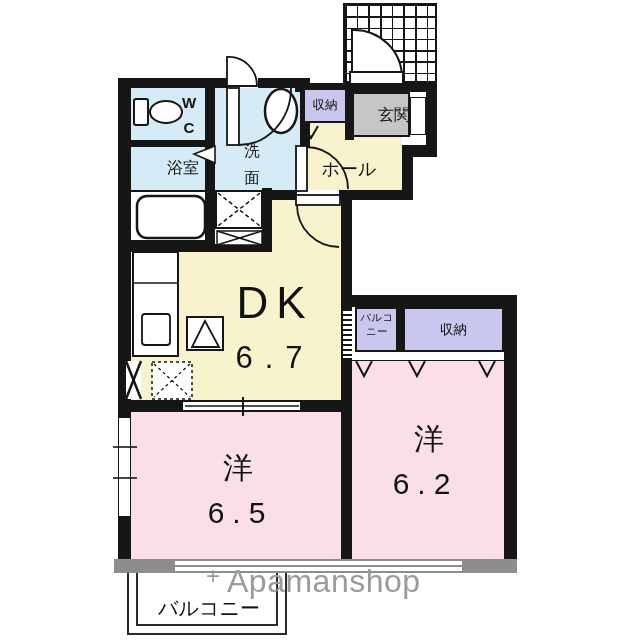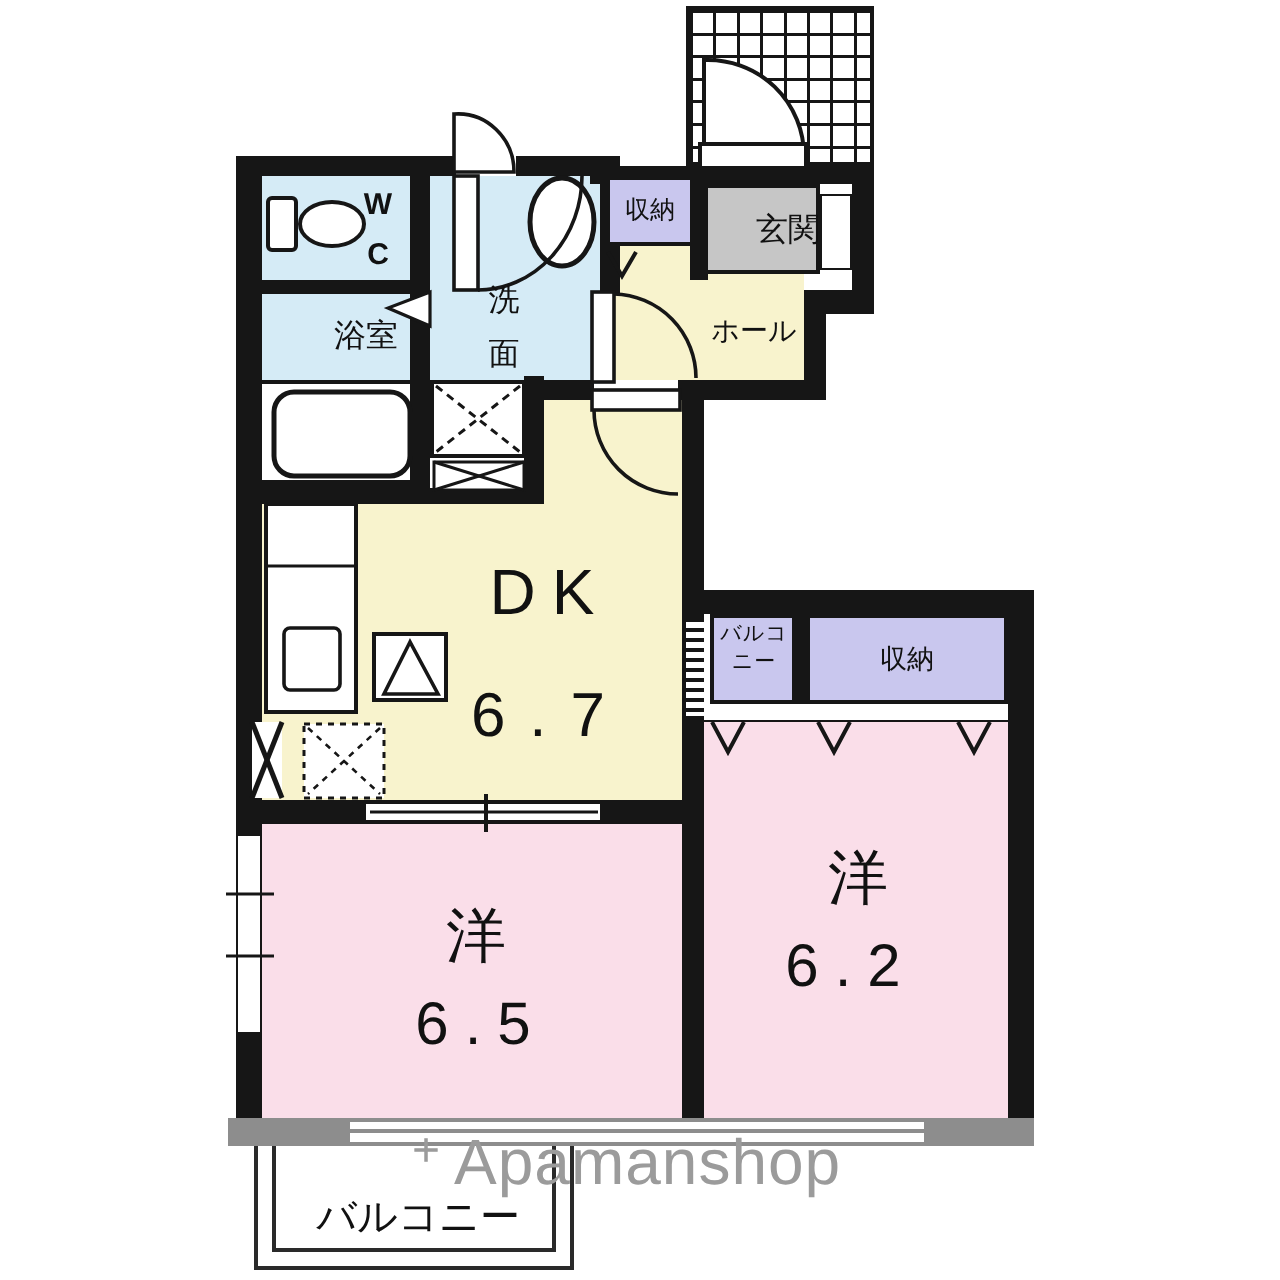--- a/index.html
+++ b/index.html
@@ -151,24 +151,24 @@
     </g>
     <g>
       <rect x="296" y="195" width="44" height="10" fill="#fff" stroke="#161616" stroke-width="1.8"></rect>
       <path d="M297,205 A42,42 0 0 0 339,247" fill="none" stroke="#161616" stroke-width="1.8"></path>
     </g>
   </svg>
 
   <div class="lbl ba" style="left:179px;top:90px;width:20px;font-size:15px;font-weight:600;line-height:25px;">WC</div>
   <div class="lbl" style="left:131px;top:158px;width:74px;font-size:16px;margin-left:15px;">浴室</div>
   <div class="lbl ba" style="left:243px;top:137px;width:18px;font-size:15.5px;line-height:27px;">洗面</div>
-  <div class="lbl" style="left:332px;top:157px;width:90px;font-size:14px;">ホール</div>
+  <div class="lbl" style="left:304px;top:157px;width:90px;font-size:18px;">ホール</div>
   <div class="lbl" style="left:352px;top:105px;width:58px;font-size:16px;text-align:right;">玄関</div>
   <div class="lbl" style="left:303px;top:97px;width:44px;font-size:12.5px;">収納</div>
-  <div class="lbl" style="left:215px;top:278px;width:120px;font-size:32px;font-weight:500;letter-spacing:8px;">DK</div>
+  <div class="lbl" style="left:215px;top:278px;width:120px;font-size:44px;font-weight:500;letter-spacing:8px;">DK</div>
   <div class="lbl" style="left:210px;top:340px;width:130px;font-size:31px;letter-spacing:12px;">6.7</div>
   <div class="lbl ba" style="left:357px;top:311px;width:40px;font-size:10.5px;line-height:13.5px;letter-spacing:0.5px;">バルコニー</div>
   <div class="lbl" style="left:403px;top:321px;width:101px;font-size:13.5px;">収納</div>
   <div class="lbl" style="left:394px;top:419px;width:70px;font-size:30px;">洋</div>
   <div class="lbl" style="left:363px;top:467px;width:125px;font-size:30px;letter-spacing:8px;">6.2</div>
   <div class="lbl" style="left:203px;top:448px;width:70px;font-size:30px;">洋</div>
   <div class="lbl" style="left:178px;top:496px;width:125px;font-size:30px;letter-spacing:8px;">6.5</div>
   <div class="lbl" style="left:149px;top:595px;width:120px;font-size:20px;">バルコニー</div>
 
   <div id="watermark">

